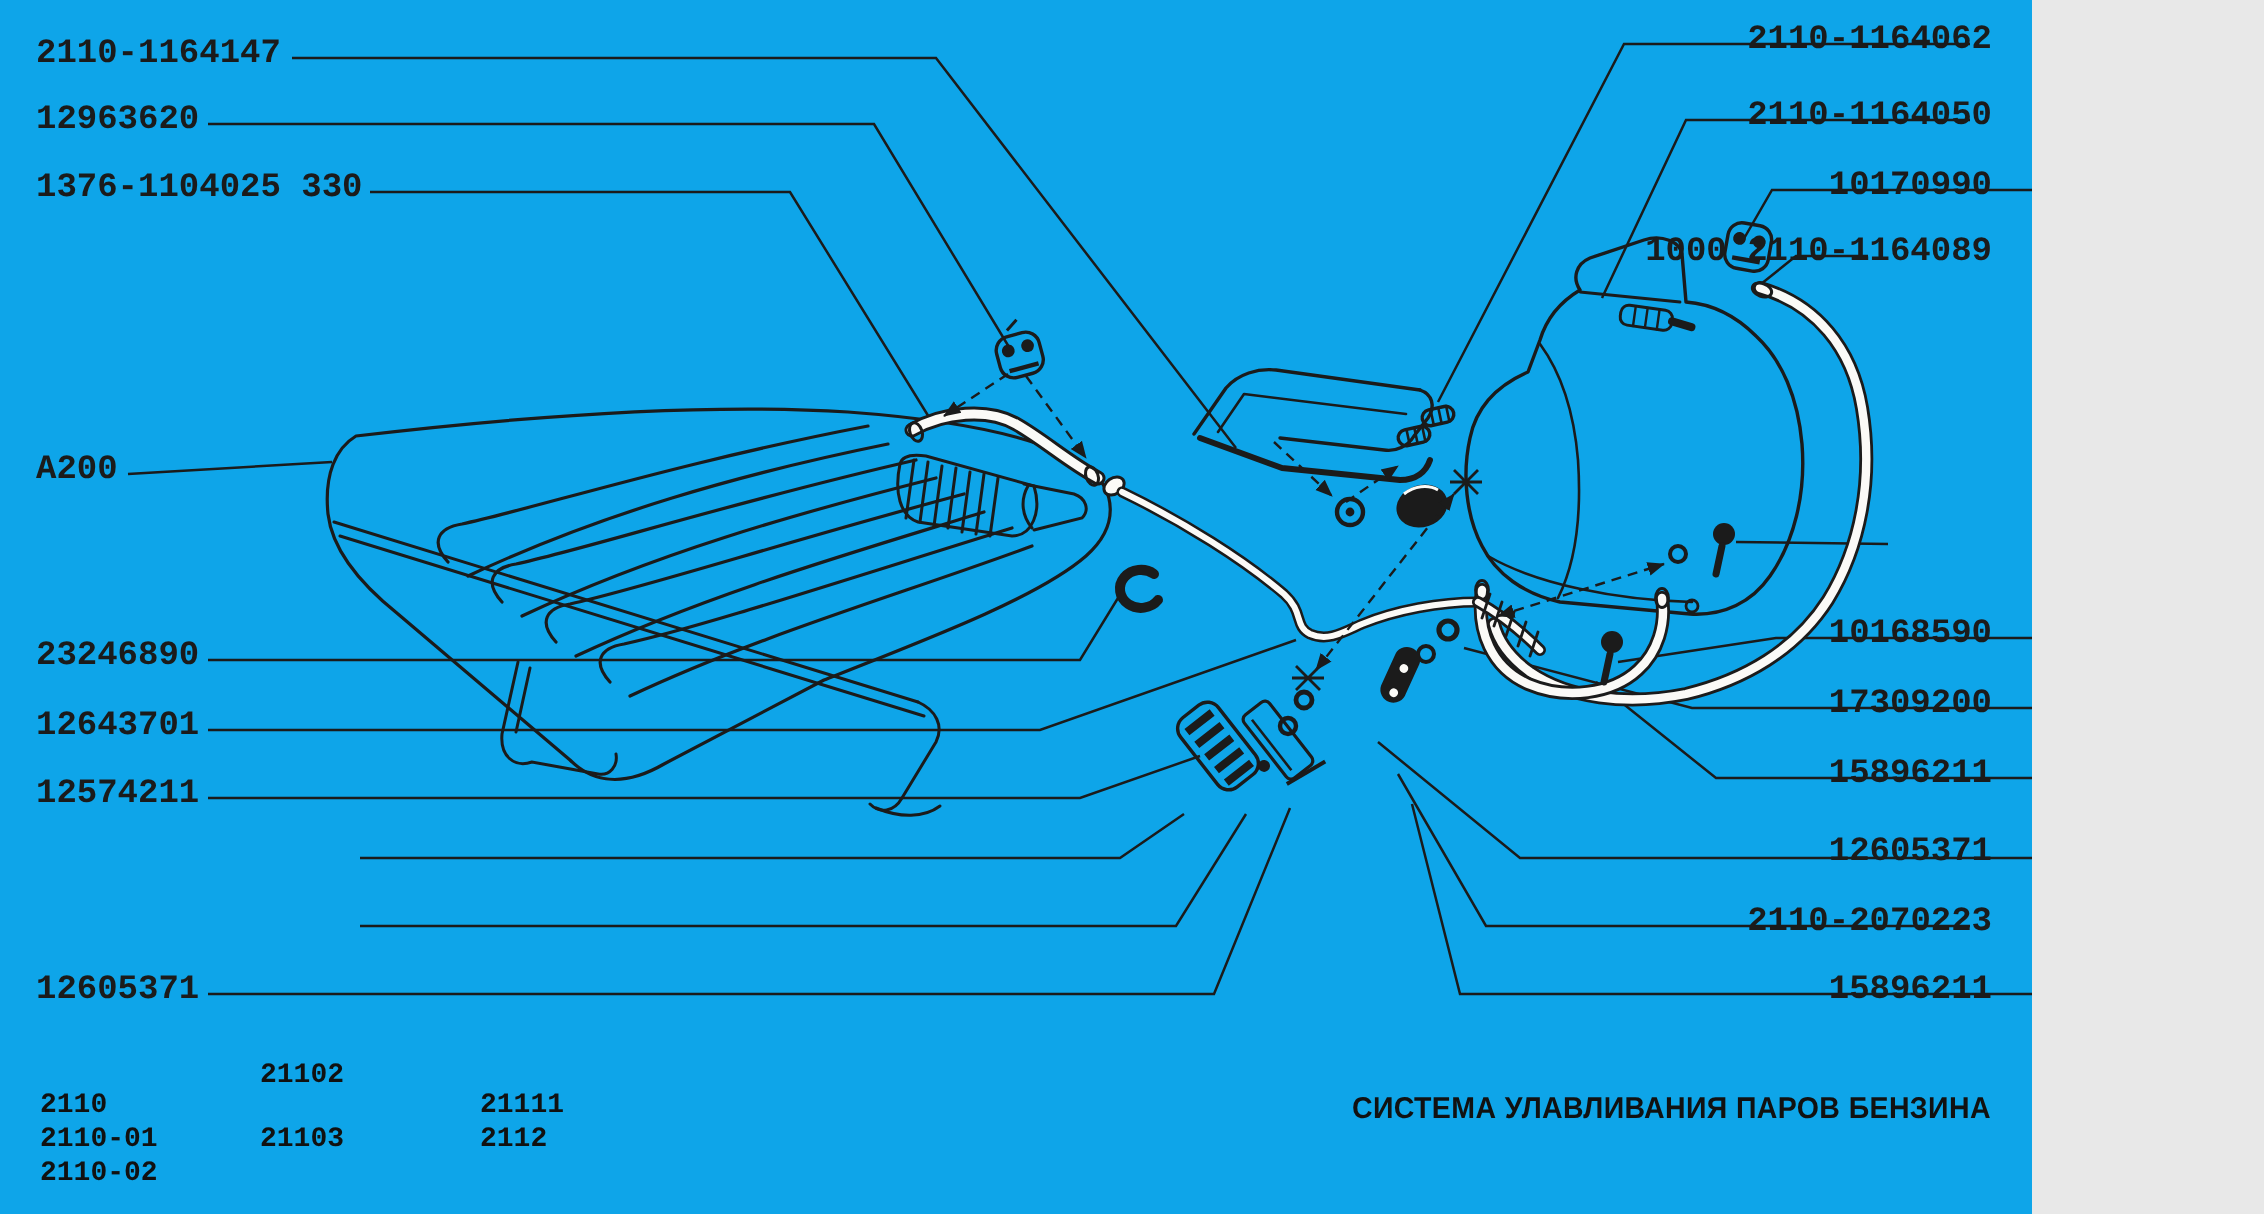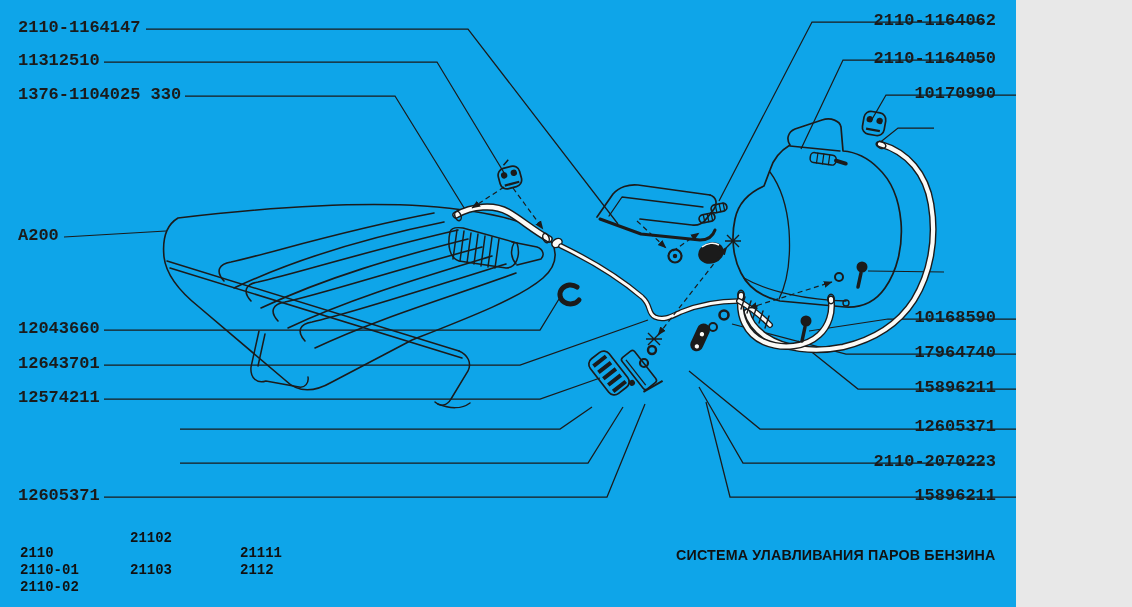--- a/index.html
+++ b/index.html
@@ -233,33 +233,34 @@
       <path d="M749,308 L832,282" marker-start="url(#ah)" marker-end="url(#ah)"></path>
     </g>
 
     <g stroke="#1b1b1b" stroke-width="1.4">
       <path d="M648,333 L660,345 M660,333 L648,345 M646,339 L662,339"></path>
       <path d="M727,235 L739,247 M739,235 L727,247 M725,241 L741,241"></path>
     </g>
   </svg>
 
   <div class="lbl" style="left:18px;top:18px">2110-1164147</div>
-  <div class="lbl" style="left:18px;top:51px">11312510</div>
+  <div class="lbl" style="left:18px;top:51px">12963620</div>
   <div class="lbl" style="left:18px;top:85px">1376-1104025 330</div>
   <div class="lbl" style="left:18px;top:226px">A200</div>
-  <div class="lbl" style="left:18px;top:319px">12043660</div>
+  <div class="lbl" style="left:18px;top:319px">23246890</div>
   <div class="lbl" style="left:18px;top:354px">12643701</div>
   <div class="lbl" style="left:18px;top:388px">12574211</div>
   <div class="lbl" style="left:18px;top:486px">12605371</div>
 
   <div class="lbl r" style="top:11px">2110-1164062</div>
   <div class="lbl r" style="top:49px">2110-1164050</div>
   <div class="lbl r" style="top:84px">10170990</div>
+  <div class="lbl r" style="top:117px">1000 2110-1164089</div>
   <div class="lbl r" style="top:308px">10168590</div>
-  <div class="lbl r" style="top:343px">17964740</div>
+  <div class="lbl r" style="top:343px">17309200</div>
   <div class="lbl r" style="top:378px">15896211</div>
   <div class="lbl r" style="top:417px">12605371</div>
   <div class="lbl r" style="top:452px">2110-2070223</div>
   <div class="lbl r" style="top:486px">15896211</div>
 
   <div class="foot" style="left:20px;top:545px">2110</div>
   <div class="foot" style="left:20px;top:562px">2110-01</div>
   <div class="foot" style="left:20px;top:579px">2110-02</div>
   <div class="foot" style="left:130px;top:530px">21102</div>
   <div class="foot" style="left:130px;top:562px">21103</div>

